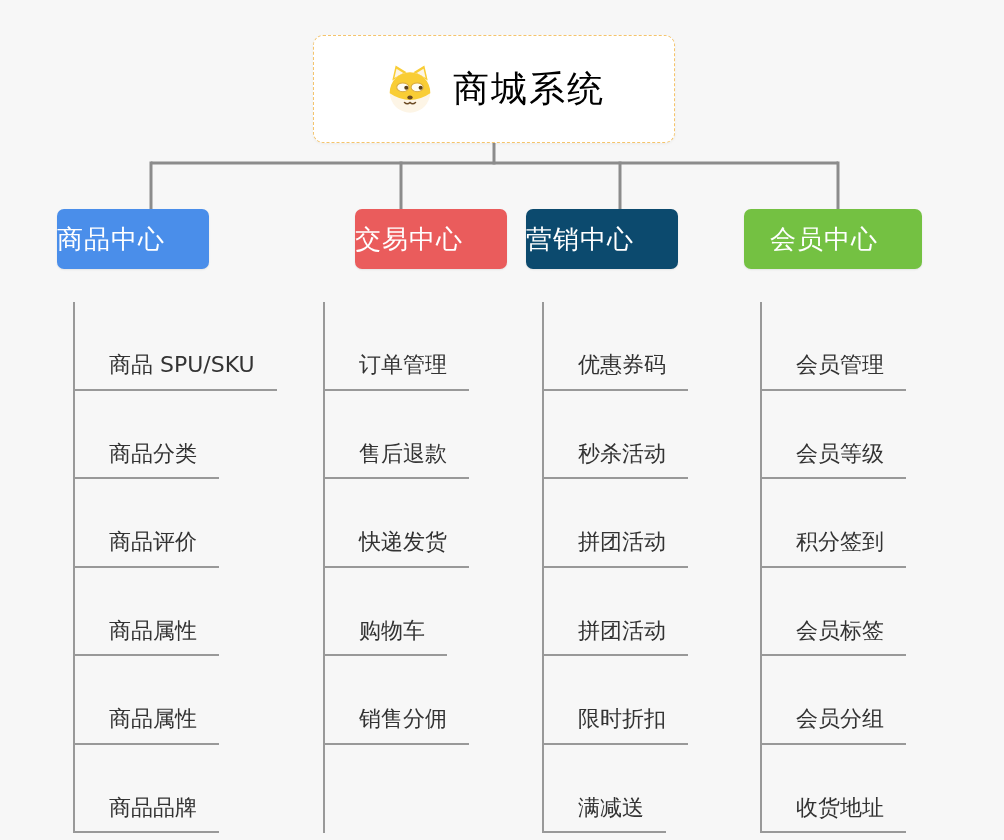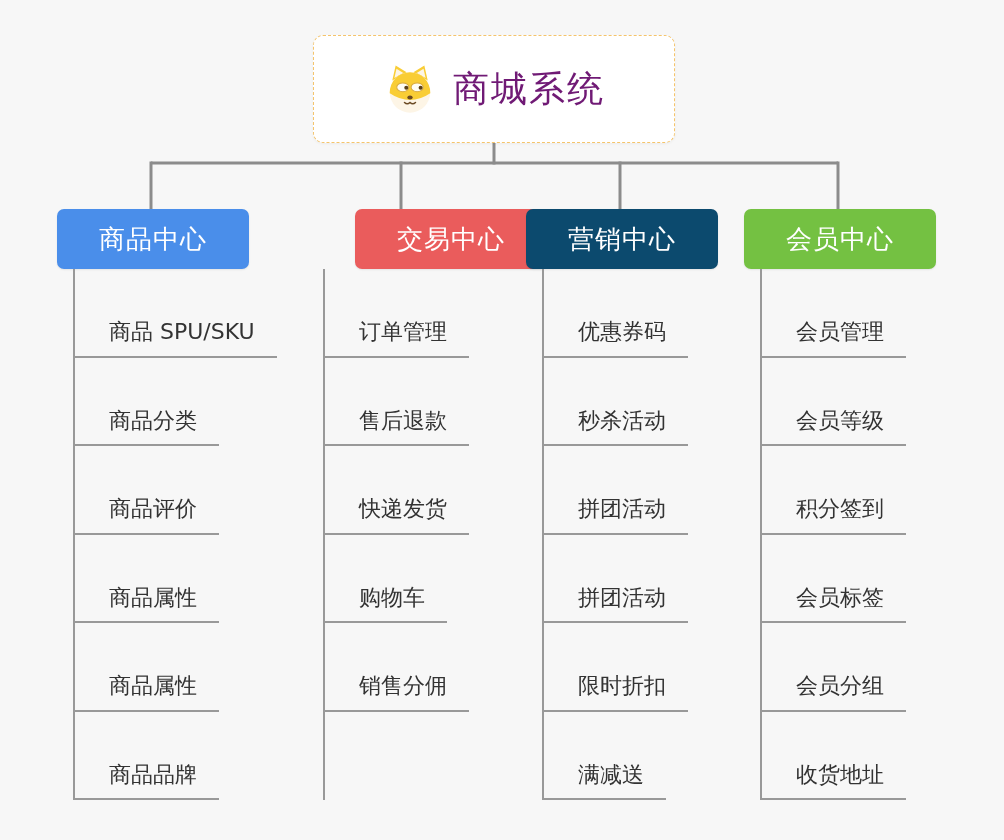--- a/index.html
+++ b/index.html
@@ -24,29 +24,30 @@
     line-height:1;
   }
   .shiba{width:54px;height:54px;flex:0 0 auto;}
 
   
   .connectors{position:absolute;left:0;top:0;width:1004px;height:840px;z-index:0;}
 
   
   .branch{position:absolute;top:209px;width:240px;z-index:1;}
   .branch-box{
-    width:192px;height:60px;border-radius:7px;
-    display:flex;align-items:center;justify-content:center;
+    width:152px;height:60px;border-radius:7px;
+    display:flex;align-items:center;
     color:#ffffff;font-size:26px;letter-spacing:1px;
     box-shadow:0 1px 2px rgba(0,0,0,0.08);
   }
   .branch-items{
     margin-left:16px;
     border-left:2px solid #999999;
     height:531px;
+    margin-top:33px;
   }
   .item{
     height:88.5px;
     display:flex;align-items:flex-end;
   }
   .item-label{
     display:inline-block;
     white-space:nowrap;
     font-size:22px;color:#333333;
     padding:0 22px 10px 34px;
@@ -78,21 +79,21 @@
       <polygon points="50.5,19 48,8 40,13" fill="#fdf5e6"></polygon>
       <circle cx="32" cy="36" r="24" fill="#fdf5e6"></circle>
       <path d="M8,36 A24,24 0 0 1 56,36 L56,37 Q44,45 32,45 Q20,45 8,37 Z" fill="#f9cd35"></path>
       <ellipse cx="23.5" cy="30" rx="7.2" ry="5.2" fill="#fffdf4" stroke="#d8aa3f" stroke-width="1.2"></ellipse>
       <ellipse cx="40.5" cy="30" rx="7.2" ry="5.2" fill="#fffdf4" stroke="#d8aa3f" stroke-width="1.2"></ellipse>
       <circle cx="27.6" cy="30.4" r="2.4" fill="#5b4018"></circle>
       <circle cx="44.6" cy="30.4" r="2.4" fill="#5b4018"></circle>
       <ellipse cx="32" cy="42" rx="3.2" ry="2.3" fill="#6b4a23"></ellipse>
       <path d="M25.5,48 Q28.7,51 32,48 Q35.3,51 38.5,48" stroke="#6b4a23" stroke-width="1.8" fill="none" stroke-linecap="round"></path>
     </svg>
-    <span class="root-title" style="color: #701a75; text-align: right;">商城系统</span>
+    <span class="root-title" style="color: #000000; text-align: right;">商城系统</span>
   </div>
 
   <div id="branches">
     <div class="branch" style="left: 57px;">
       <div class="branch-box" style="background: rgb(74, 142, 234);">
         <span class="branch-label">商品中心</span>
       </div>
       <div class="branch-items">
           <div class="item">
             <span class="item-label">商品 SPU/SKU</span>
@@ -158,21 +159,21 @@
           <div class="item">
             <span class="item-label">限时折扣</span>
           </div>
           <div class="item">
             <span class="item-label">满减送</span>
           </div>
         </div>
     </div>
 
     <div class="branch" style="left: 744px;">
-      <div class="branch-box" style="background: rgb(116, 193, 66);">
+      <div class="branch-box" style="background: rgb(116, 193, 66); padding-left: 26px;">
         <span class="branch-label">会员中心</span>
       </div>
       <div class="branch-items">
           <div class="item">
             <span class="item-label">会员管理</span>
           </div>
           <div class="item">
             <span class="item-label">会员等级</span>
           </div>
           <div class="item">

